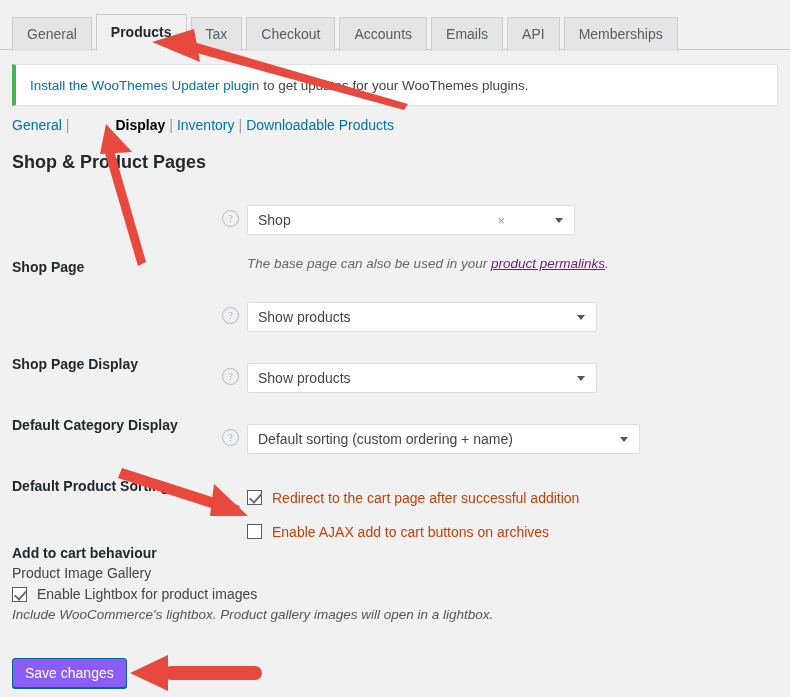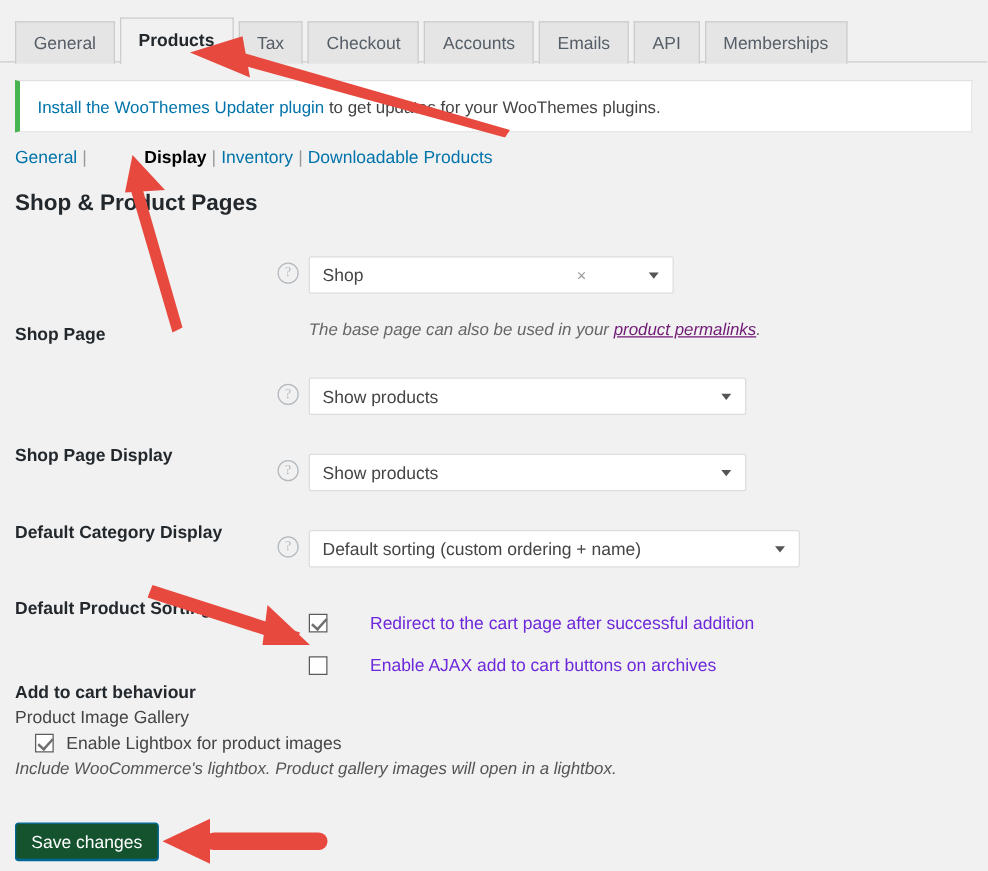--- a/index.html
+++ b/index.html
@@ -113,22 +113,22 @@
   }
   .desc {
     position: absolute; left: 247px;
     font-style: italic; font-size: 13.5px; color: #666;
   }
   .desc a { color: #701a75; }
 
   
   .cb-line {
     position: absolute; left: 247px;
-    display: flex; align-items: center;
-    font-size: 14px; color: #6d28d9; gap: 24px;
+    display: flex; align-items: flex-start;
+    font-size: 14px; color: #c2410c;
   }
   .cbox {
     width: 15px; height: 15px;
     border: 1px solid #5b5b5b;
     background: #fff;
     margin-right: 10px;
     position: relative; flex: none;
   }
   .cbox.on::after {
     content: "";
@@ -140,33 +140,33 @@
   }
 
   
   .gal-title {
     position: absolute; left: 12px; top: 565px;
     font-size: 14px; color: #444;
   }
   .gal-cb {
     position: absolute; left: 12px; top: 586px;
     display: flex; align-items: center;
-    font-size: 14px; color: #444; margin-left: 16px;
+    font-size: 14px; color: #444;
   }
   .gal-desc {
     position: absolute; left: 12px; top: 607px;
     font-style: italic; font-size: 13.5px; color: #555;
   }
 
   
   .save-btn {
     position: absolute; left: 12px; top: 658px;
     height: 30px; line-height: 28px;
     padding: 0 12px;
-    background: #14532d;
+    background: #8b5cf6;
     border: 1px solid #006799;
     border-radius: 3px;
     color: #fff; font-size: 14px;
     box-shadow: 0 1px 0 #006799;
     cursor: pointer;
   }
 
   
   .arrow { position: absolute; pointer-events: none; }
 </style>
@@ -194,21 +194,21 @@
 
   <div class="subnav">
     <a href="#">General</a><span class="sep">|</span><span class="cur">Display</span><span class="sep">|</span><a href="#">Inventory</a><span class="sep">|</span><a href="#">Downloadable Products</a>
   </div>
 
   <h2 class="section-title">Shop &amp; Product Pages</h2>
 
   <div class="row" style="top:205px;">
     <div class="lbl">Shop Page</div>
     <div class="help">?</div>
-    <div class="field" style="width:292px;gap:36px;">
+    <div class="field" style="width:328px;gap:36px;">
       <span class="val">Shop</span>
       <span class="clearx">×</span>
       <span class="caret"></span>
     </div>
   </div>
   <div class="desc" style="top:256px;">
     <span>The base page can also be used in your </span><a href="#">product permalinks</a><span>.</span>
   </div>
 
   <div class="row" style="top:302px;">

